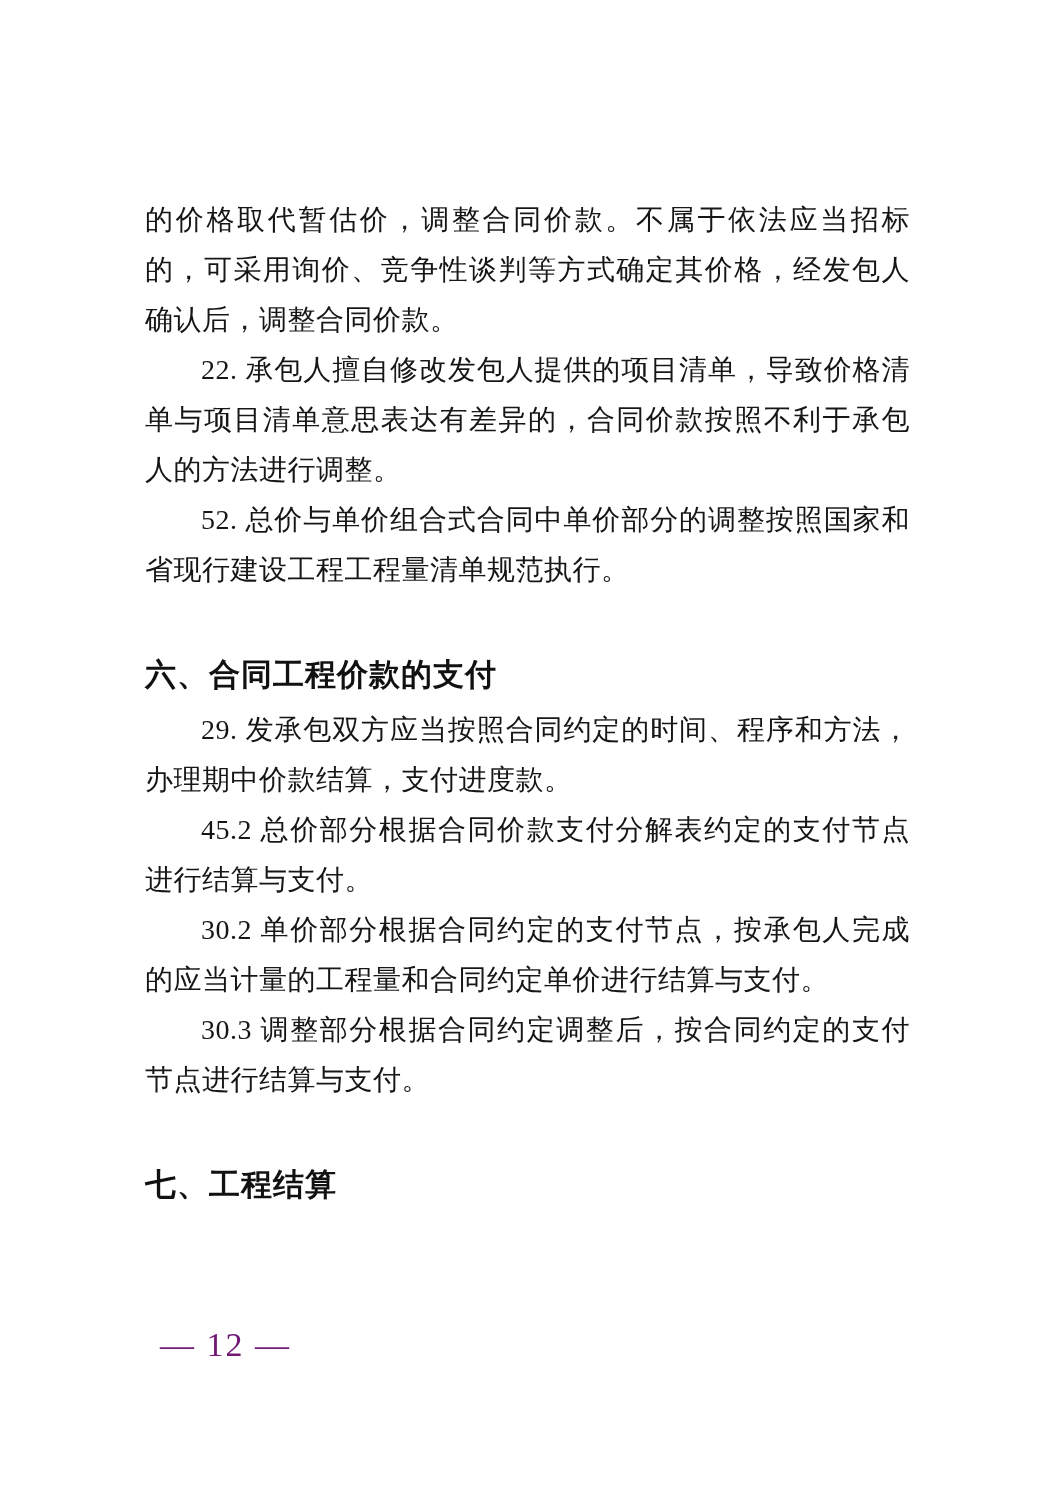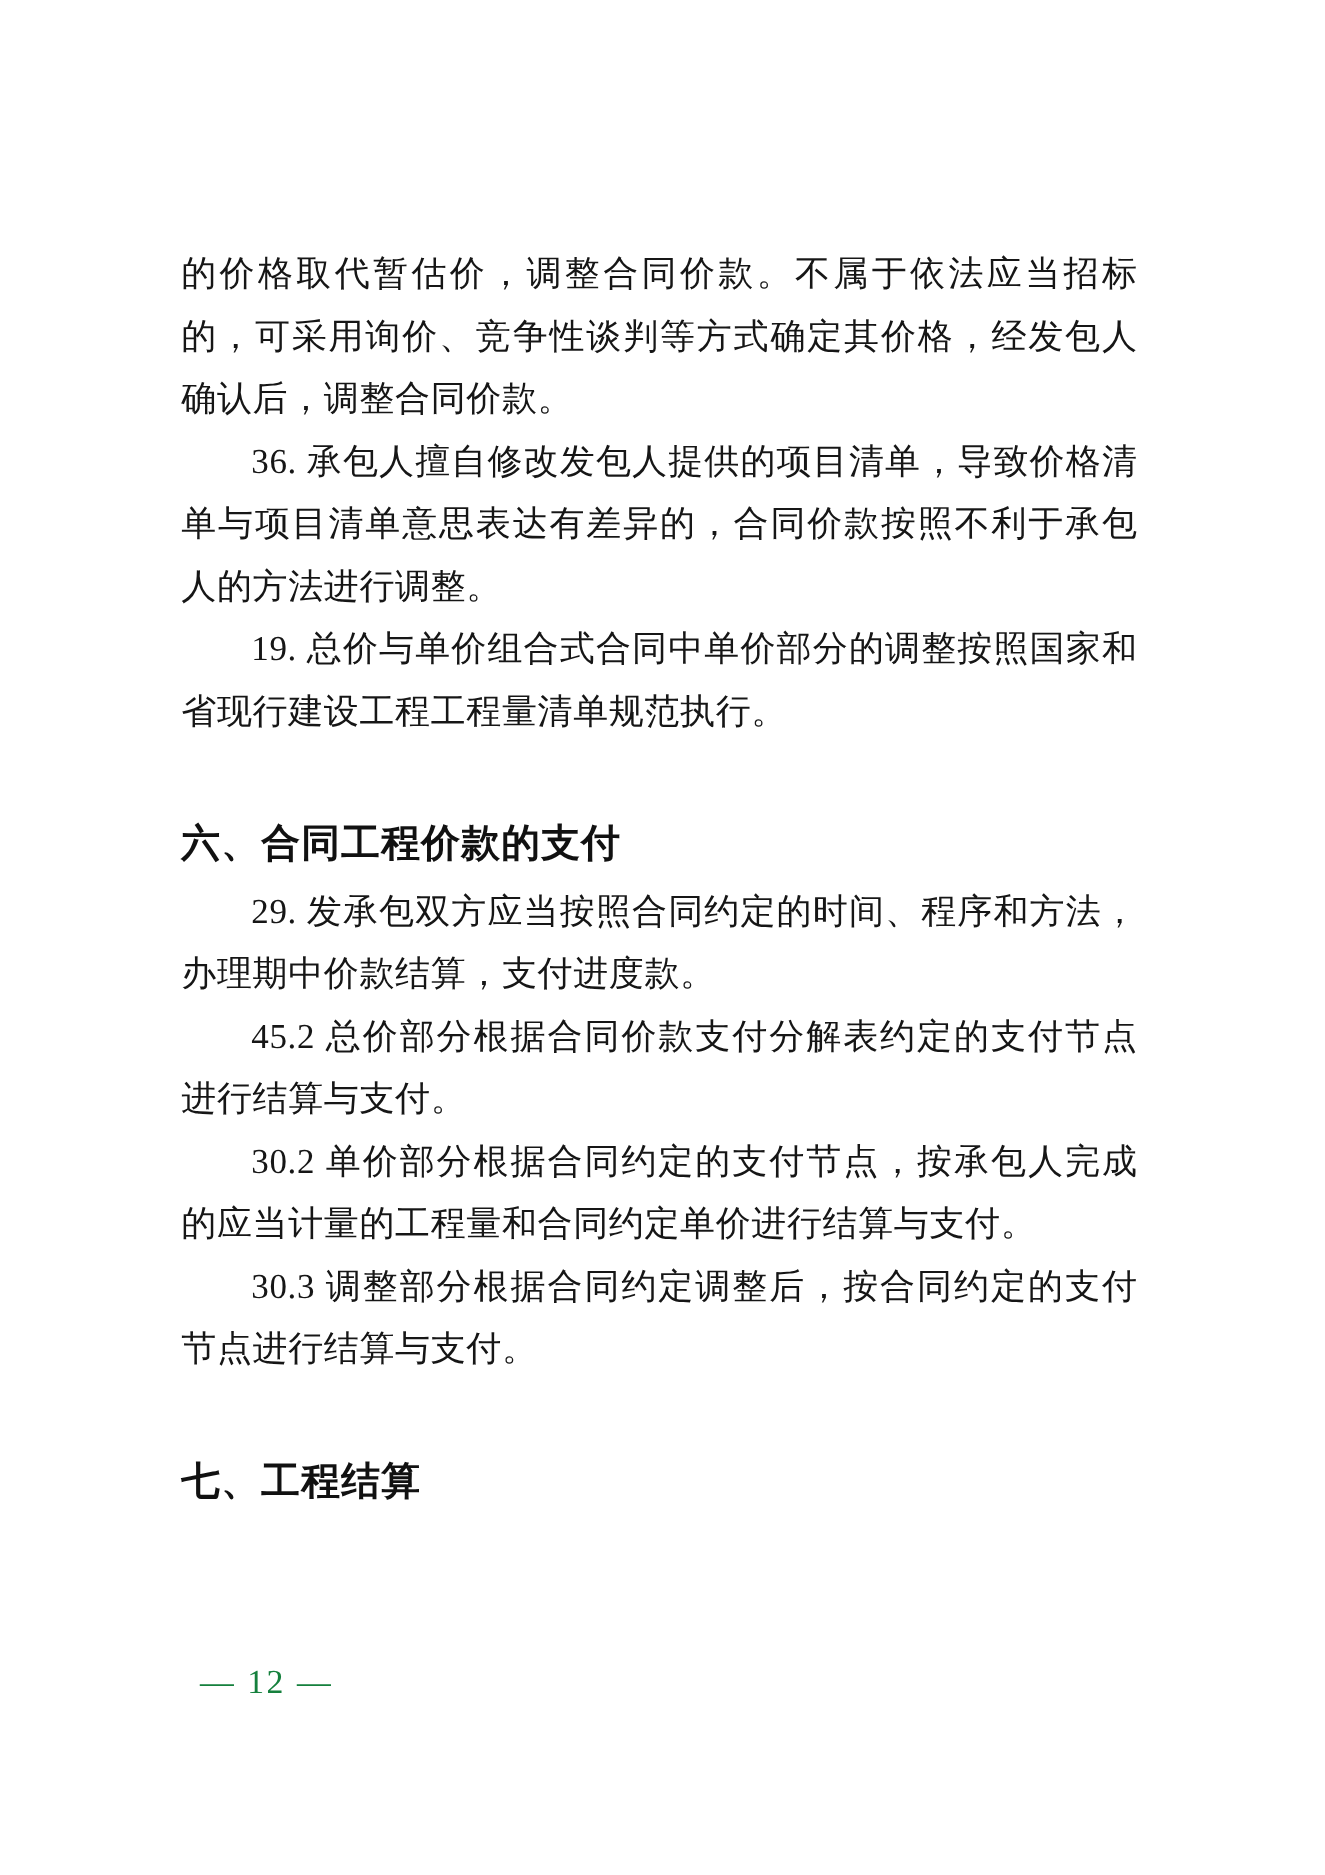--- a/index.html
+++ b/index.html
@@ -35,37 +35,37 @@
     font-weight: bold;
     text-align: left;
     font-family: "Liberation Sans", "DejaVu Sans", sans-serif;
     color: #111111;
     letter-spacing: 1px;
   }
   .page-number {
     position: absolute;
     left: 160px;
     top: 1322px;
-    font-size: 27px;
+    font-size: 34px;
     line-height: 46px;
     letter-spacing: 2px;
-    color: #15803d;
+    color: #701a75;
   }
 </style>
 </head>
 <body>
 
 <div class="page">
   <div class="content">
 
     <p class="body-par">的价格取代暂估价，调整合同价款。不属于依法应当招标的，可采用询价、竞争性谈判等方式确定其价格，经发包人确认后，调整合同价款。</p>
 
-    <p class="body-par indent">36. 承包人擅自修改发包人提供的项目清单，导致价格清单与项目清单意思表达有差异的，合同价款按照不利于承包人的方法进行调整。</p>
+    <p class="body-par indent">22. 承包人擅自修改发包人提供的项目清单，导致价格清单与项目清单意思表达有差异的，合同价款按照不利于承包人的方法进行调整。</p>
 
-    <p class="body-par indent">19. 总价与单价组合式合同中单价部分的调整按照国家和省现行建设工程工程量清单规范执行。</p>
+    <p class="body-par indent">52. 总价与单价组合式合同中单价部分的调整按照国家和省现行建设工程工程量清单规范执行。</p>
 
     <h2 class="section-heading">六、合同工程价款的支付</h2>
 
     <p class="body-par indent">29. 发承包双方应当按照合同约定的时间、程序和方法，办理期中价款结算，支付进度款。</p>
 
 
     <p class="body-par indent">45.2 总价部分根据合同价款支付分解表约定的支付节点进行结算与支付。</p>
 
     <p class="body-par indent">30.2 单价部分根据合同约定的支付节点，按承包人完成的应当计量的工程量和合同约定单价进行结算与支付。</p>
 

